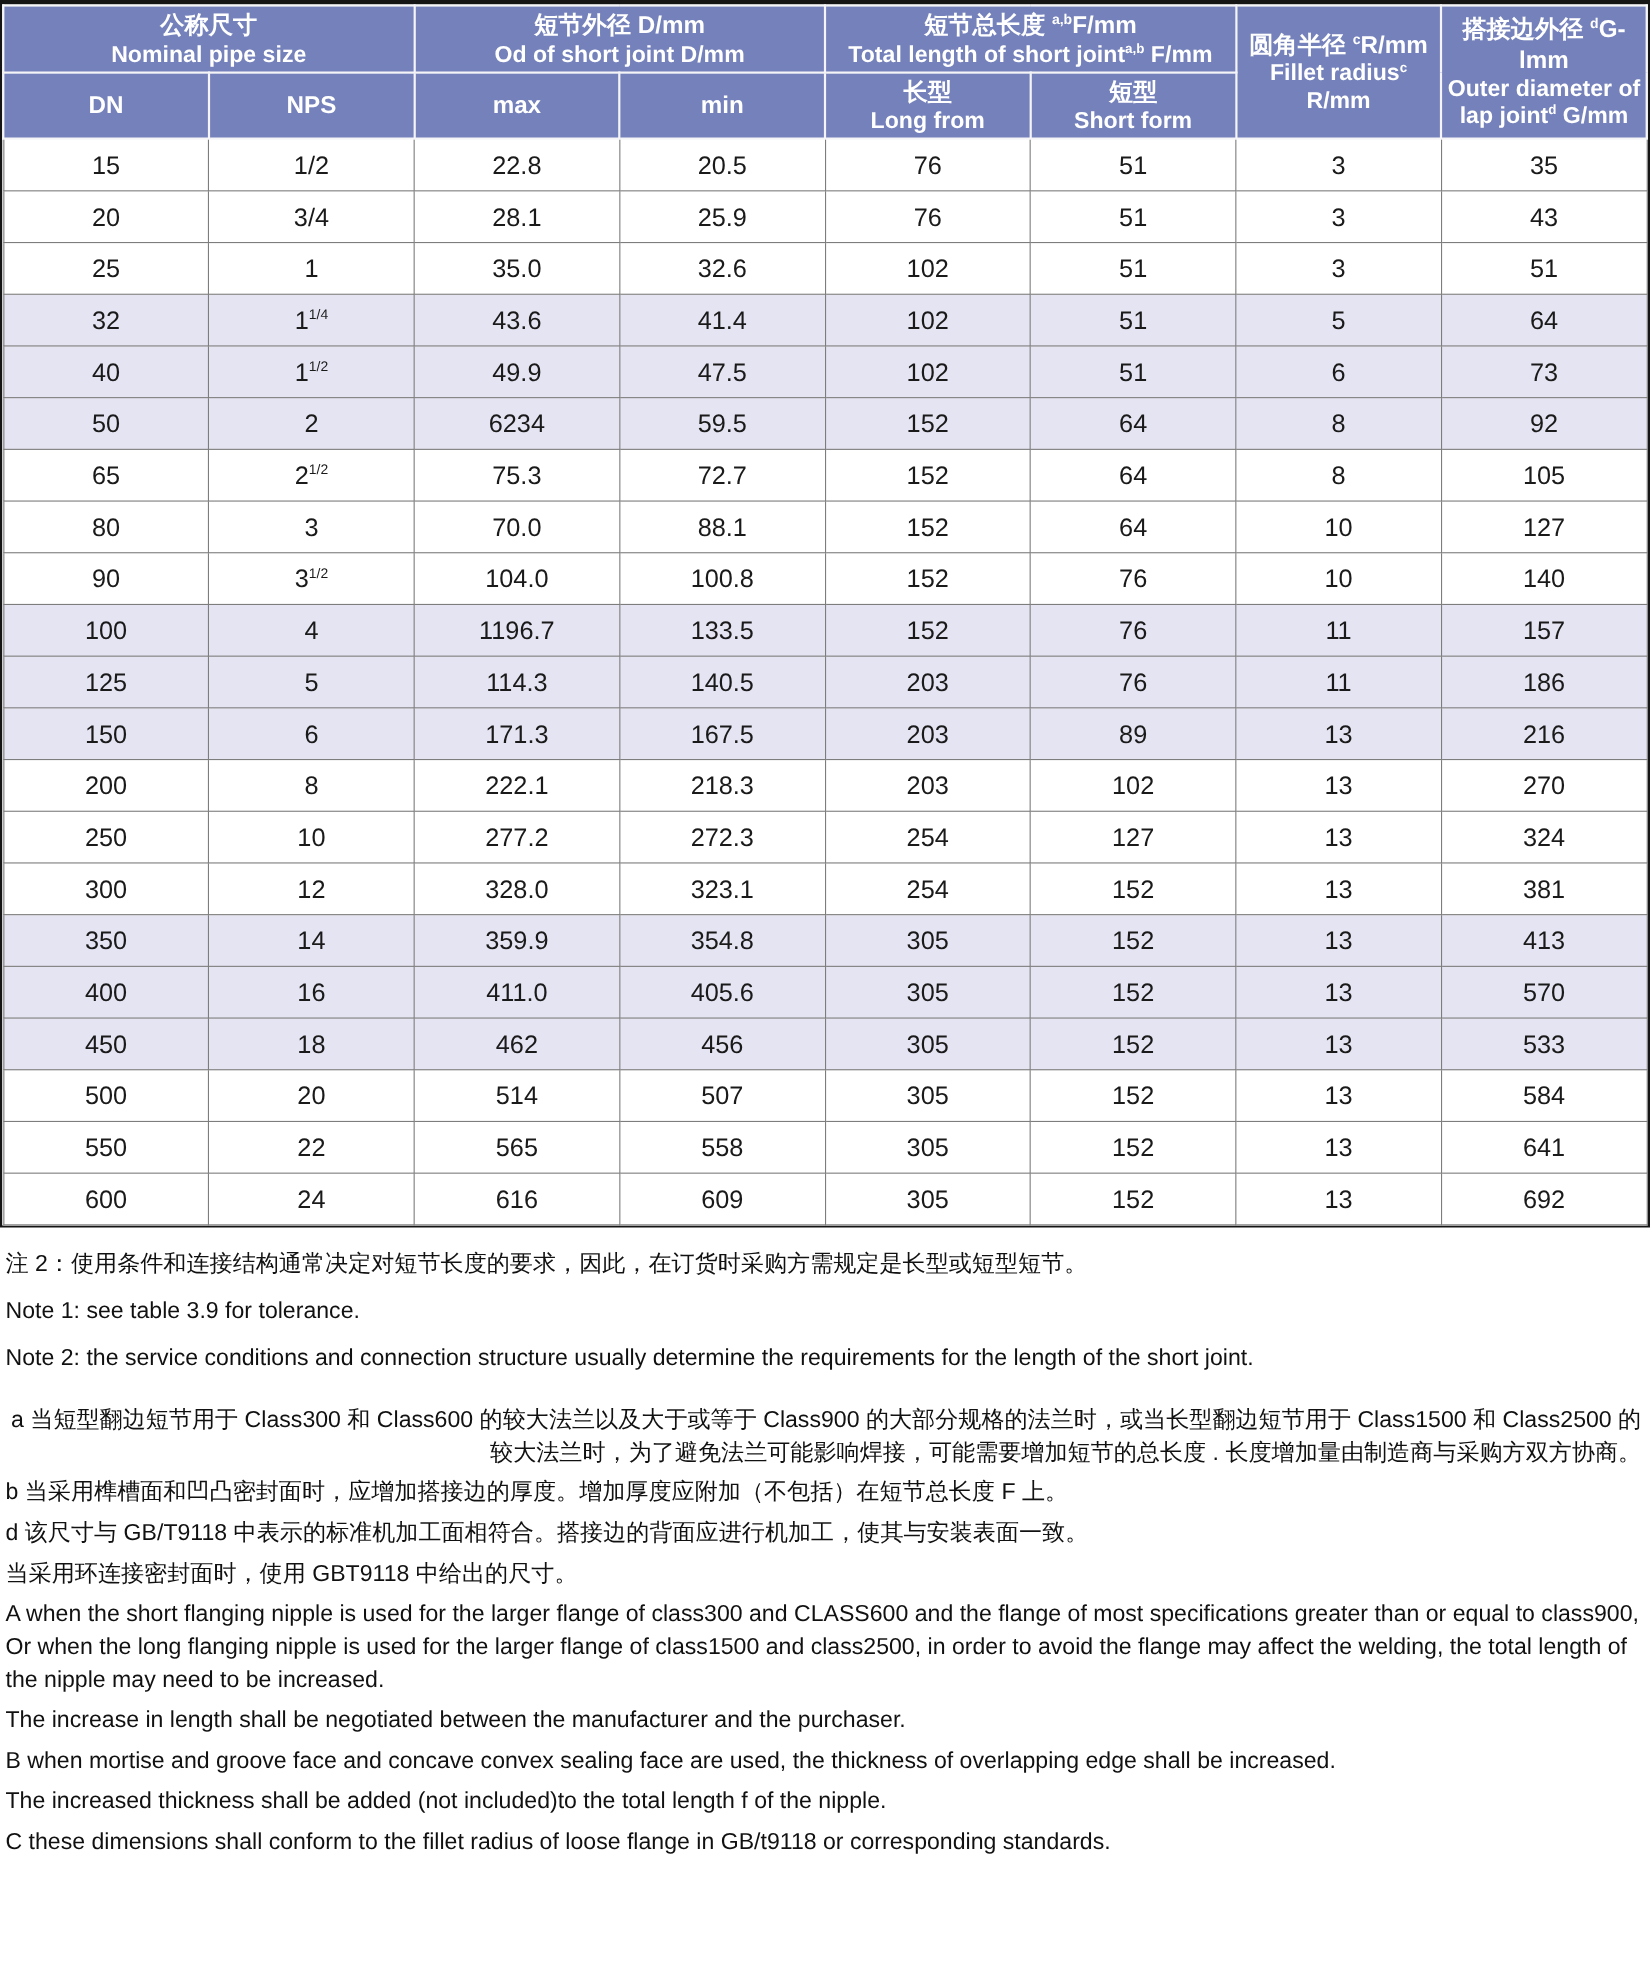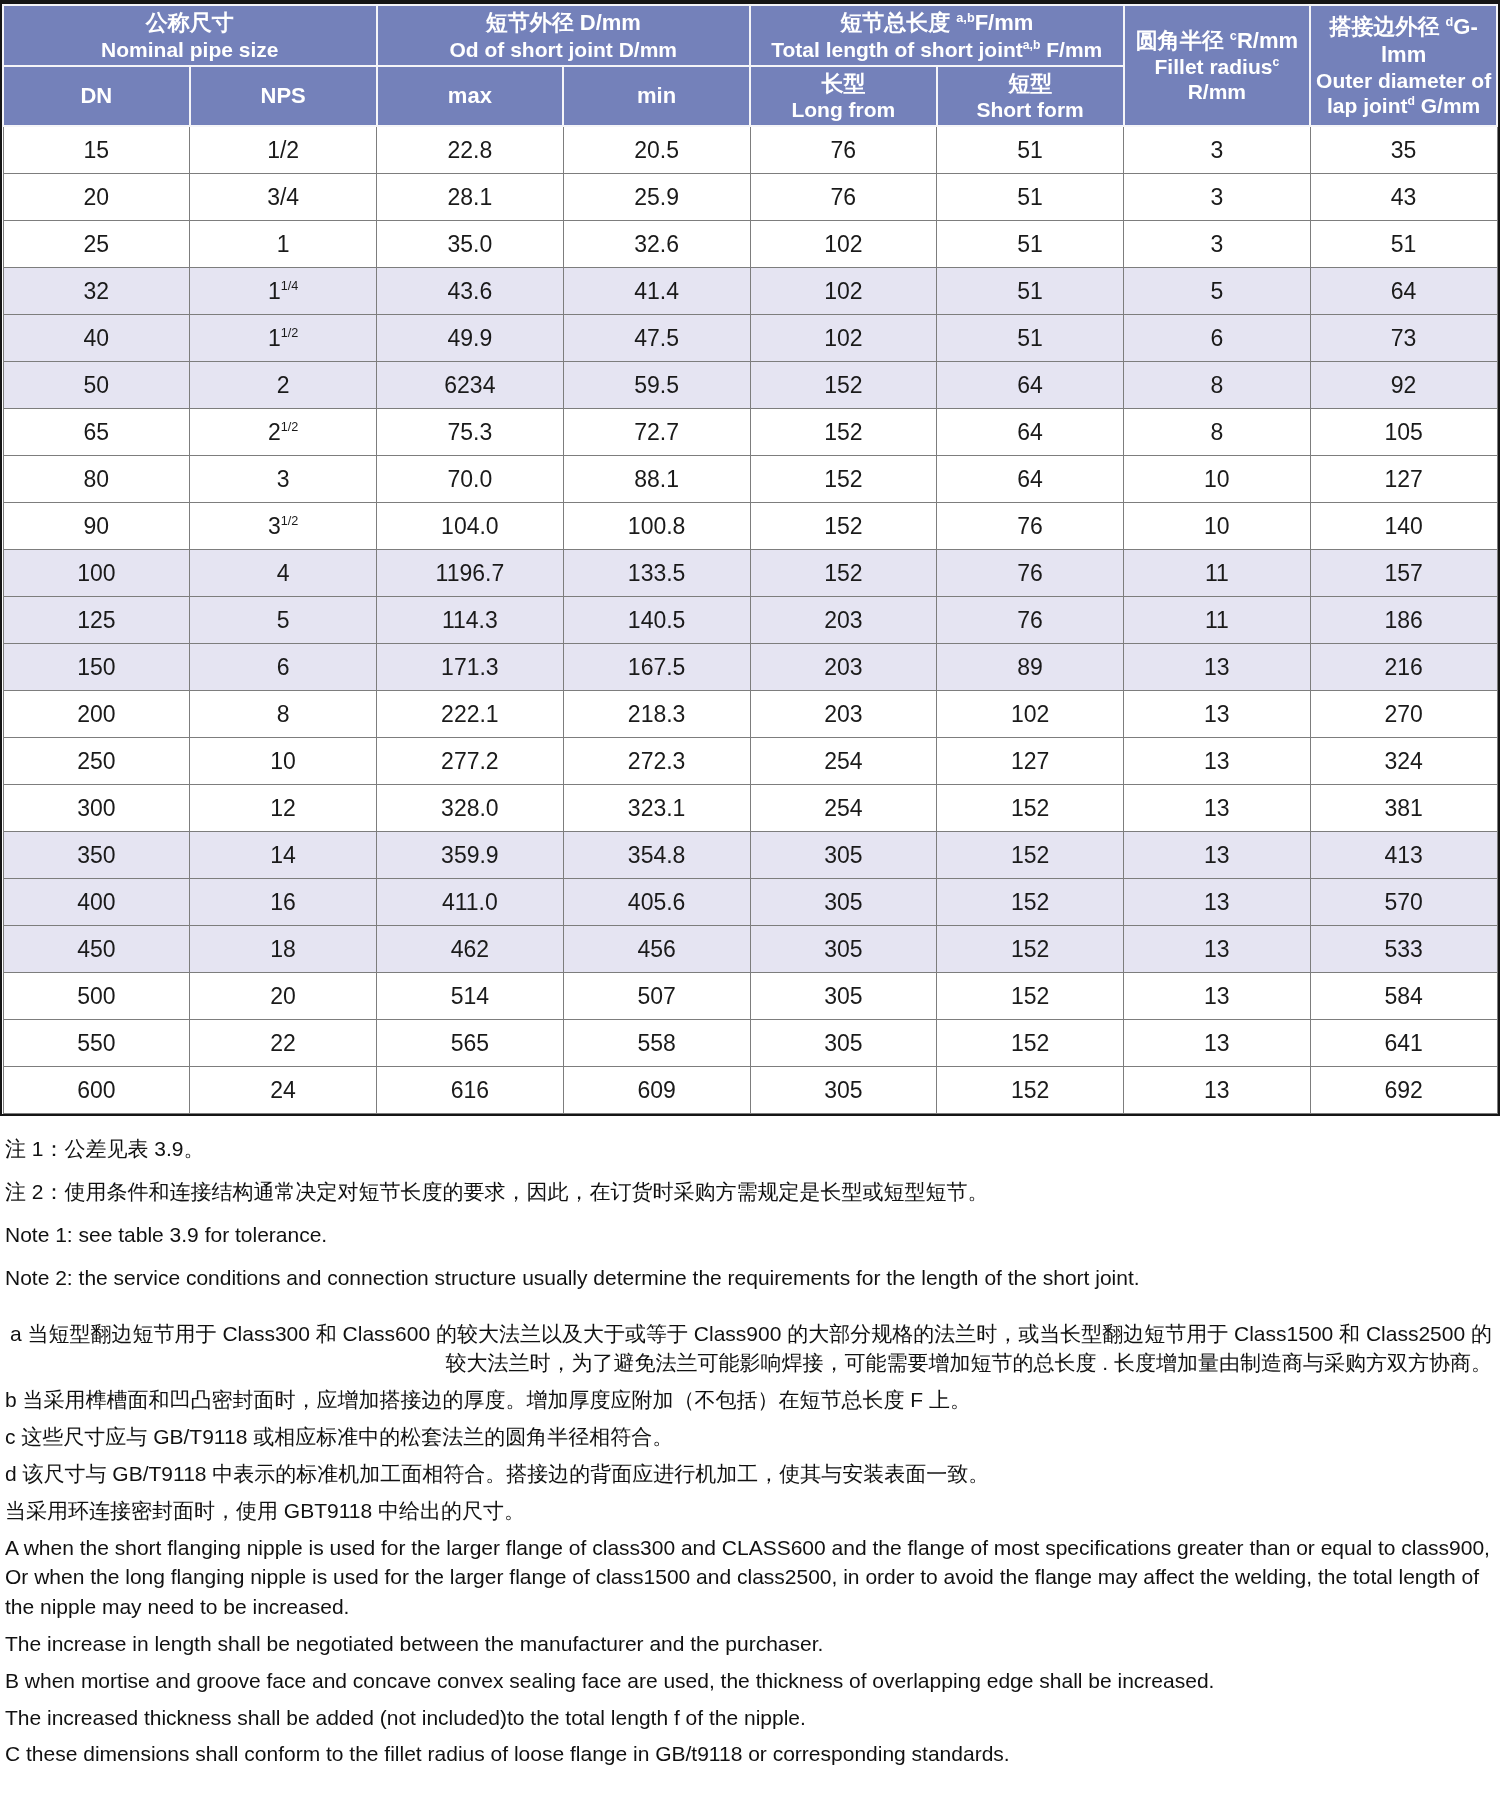--- a/index.html
+++ b/index.html
@@ -336,28 +336,26 @@
             <td>305</td>
             <td>152</td>
             <td>13</td>
             <td>692</td>
           </tr>
         </tbody>
     </table>
   </div>
 
   <div class="notes">
-    <p>注 1：公差见表 3.9。</p>
     <p>注 2：使用条件和连接结构通常决定对短节长度的要求，因此，在订货时采购方需规定是长型或短型短节。</p>
     <p>Note 1: see table 3.9 for tolerance.</p>
     <p>Note 2: the service conditions and connection structure usually determine the requirements for the length of the short joint.</p>
 
     <p class="b2 gap-top">a 当短型翻边短节用于 Class300 和 Class600 的较大法兰以及大于或等于 Class900 的大部分规格的法兰时，或当长型翻边短节用于 Class1500 和 Class2500 的较大法兰时，为了避免法兰可能影响焊接，可能需要增加短节的总长度 . 长度增加量由制造商与采购方双方协商。</p>
     <p class="b2">b 当采用榫槽面和凹凸密封面时，应增加搭接边的厚度。增加厚度应附加（不包括）在短节总长度 F 上。</p>
-    <p class="b2">c 这些尺寸应与 GB/T9118 或相应标准中的松套法兰的圆角半径相符合。</p>
     <p class="b2">d 该尺寸与 GB/T9118 中表示的标准机加工面相符合。搭接边的背面应进行机加工，使其与安装表面一致。</p>
     <p class="b2">当采用环连接密封面时，使用 GBT9118 中给出的尺寸。</p>
 
     <p class="b2">A when the short flanging nipple is used for the larger flange of class300 and CLASS600 and the flange of most specifications greater than or equal to class900, Or when the long flanging nipple is used for the larger flange of class1500 and class2500, in order to avoid the flange may affect the welding, the total length of the nipple may need to be increased.</p>
     <p class="b2">The increase in length shall be negotiated between the manufacturer and the purchaser.</p>
     <p class="b2">B when mortise and groove face and concave convex sealing face are used, the thickness of overlapping edge shall be increased.</p>
     <p class="b2">The increased thickness shall be added (not included)to the total length f of the nipple.</p>
     <p class="b2">C these dimensions shall conform to the fillet radius of loose flange in GB/t9118 or corresponding standards.</p>
 
   </div>

